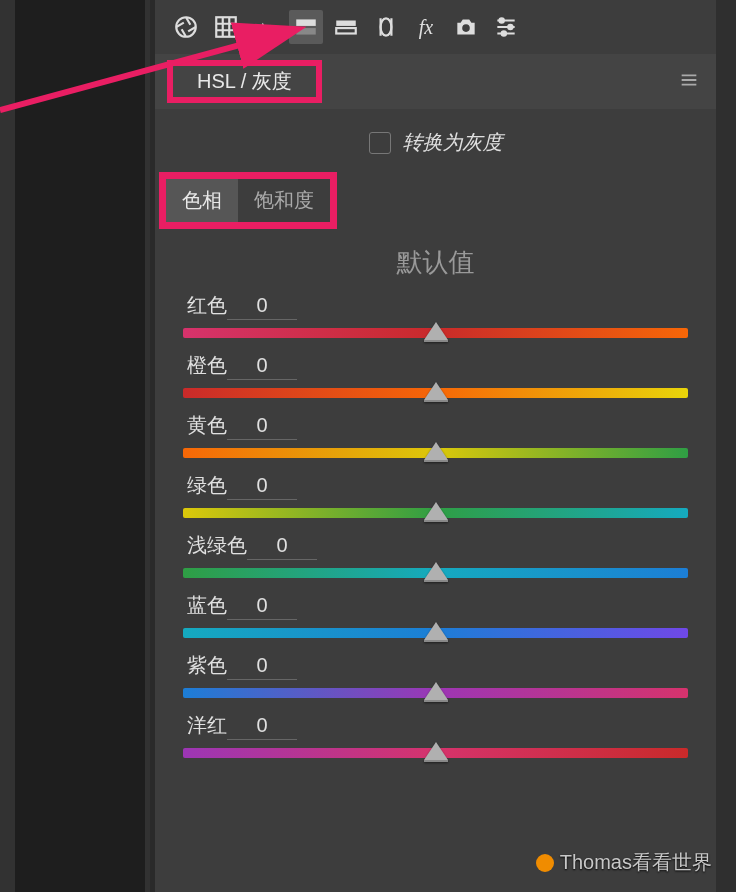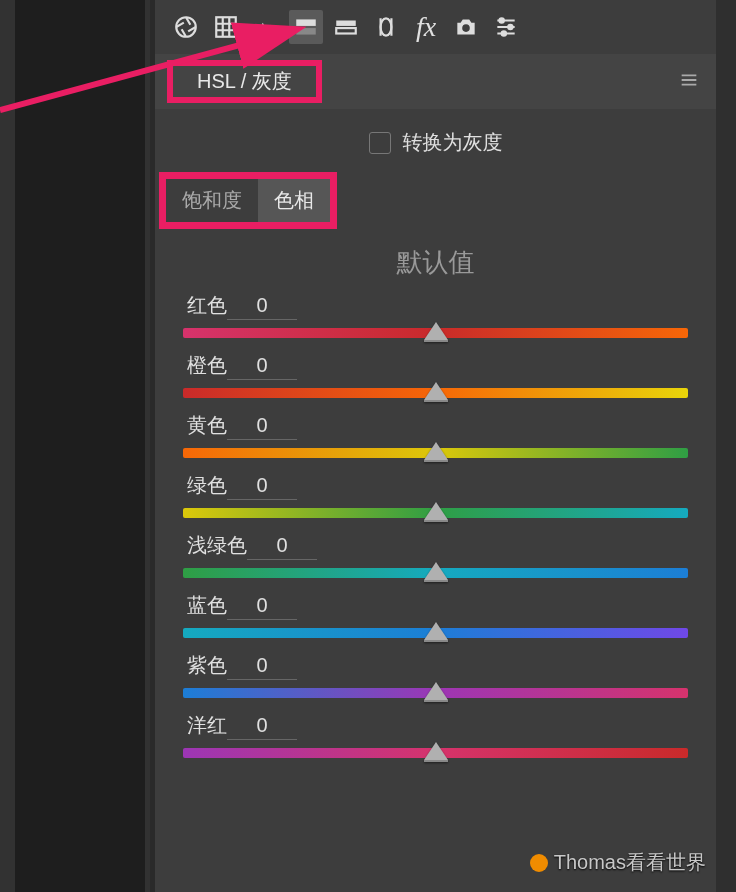--- a/index.html
+++ b/index.html
@@ -85,20 +85,21 @@
   }
   .checkbox {
     width: 22px; height: 22px;
     border: 1px solid #777;
     border-radius: 3px;
     background: #3d3d3d;
   }
   .grayscale-label {
     font-size: 20px;
     color: #e0e0e0;
+    font-style: italic;
   }
   .tabs-highlight {
     display: inline-flex;
     border: 7px solid #e91e63;
     margin-left: 4px;
   }
   .tabs {
     display: flex;
     background: #3d3d3d;
   }
@@ -176,21 +177,21 @@
   .g-magenta{ background: linear-gradient(to right, #9c36b5, #d6336c 50%, #c92a2a); }
 
   .arrow-annot {
     position: absolute;
     left: -10px; top: 0;
     width: 340px; height: 120px;
     pointer-events: none;
   }
   .watermark {
     position: absolute;
-    right: 30px;
+    right: 24px;
     bottom: 16px;
     font-size: 20px;
     color: #c8c8c8;
     text-shadow: 0 1px 2px #000;
     display: flex;
     align-items: center;
     gap: 6px;
   }
   .wm-dot {
     width: 18px; height: 18px;
@@ -238,21 +239,21 @@
           <rect x="3" y="13" width="18" height="5"></rect>
         </svg>
     </span>
     <span class="icon">
       <svg width="26" height="26" viewBox="0 0 24 24" fill="none" stroke="#ddd" stroke-width="2">
           <path d="M7 4v16M17 4v16"></path>
           <ellipse cx="12" cy="12" rx="5" ry="8"></ellipse>
         </svg>
     </span>
     <span class="icon">
-      <span style="font-style:italic;font-size:28px;font-family:serif">fx</span>
+      <span style="font-style:italic;font-size:20px;font-family:serif">fx</span>
     </span>
     <span class="icon">
       <svg width="26" height="26" viewBox="0 0 24 24" fill="#ddd">
           <path d="M4 8h3l2-3h6l2 3h3v11H4z"></path>
           <circle cx="12" cy="13" r="3.5" fill="#3d3d3d"></circle>
         </svg>
     </span>
     <span class="icon">
       <svg width="26" height="26" viewBox="0 0 24 24" fill="none" stroke="#ddd" stroke-width="2">
           <path d="M4 6h16M4 12h16M4 18h16"></path>
@@ -274,22 +275,22 @@
     </span>
   </div>
 
   <div class="grayscale-row">
     <span class="checkbox"></span>
     <span class="grayscale-label">转换为灰度</span>
   </div>
 
   <div class="tabs-highlight">
     <div class="tabs">
+      <div class="tab active">色相</div>
       <div class="tab">饱和度</div>
-      <div class="tab active">色相</div>
     </div>
   </div>
 
   <div class="default-link">
     <span>默认值</span>
   </div>
 
   <div class="sliders">
 
     <div class="slider-row">

